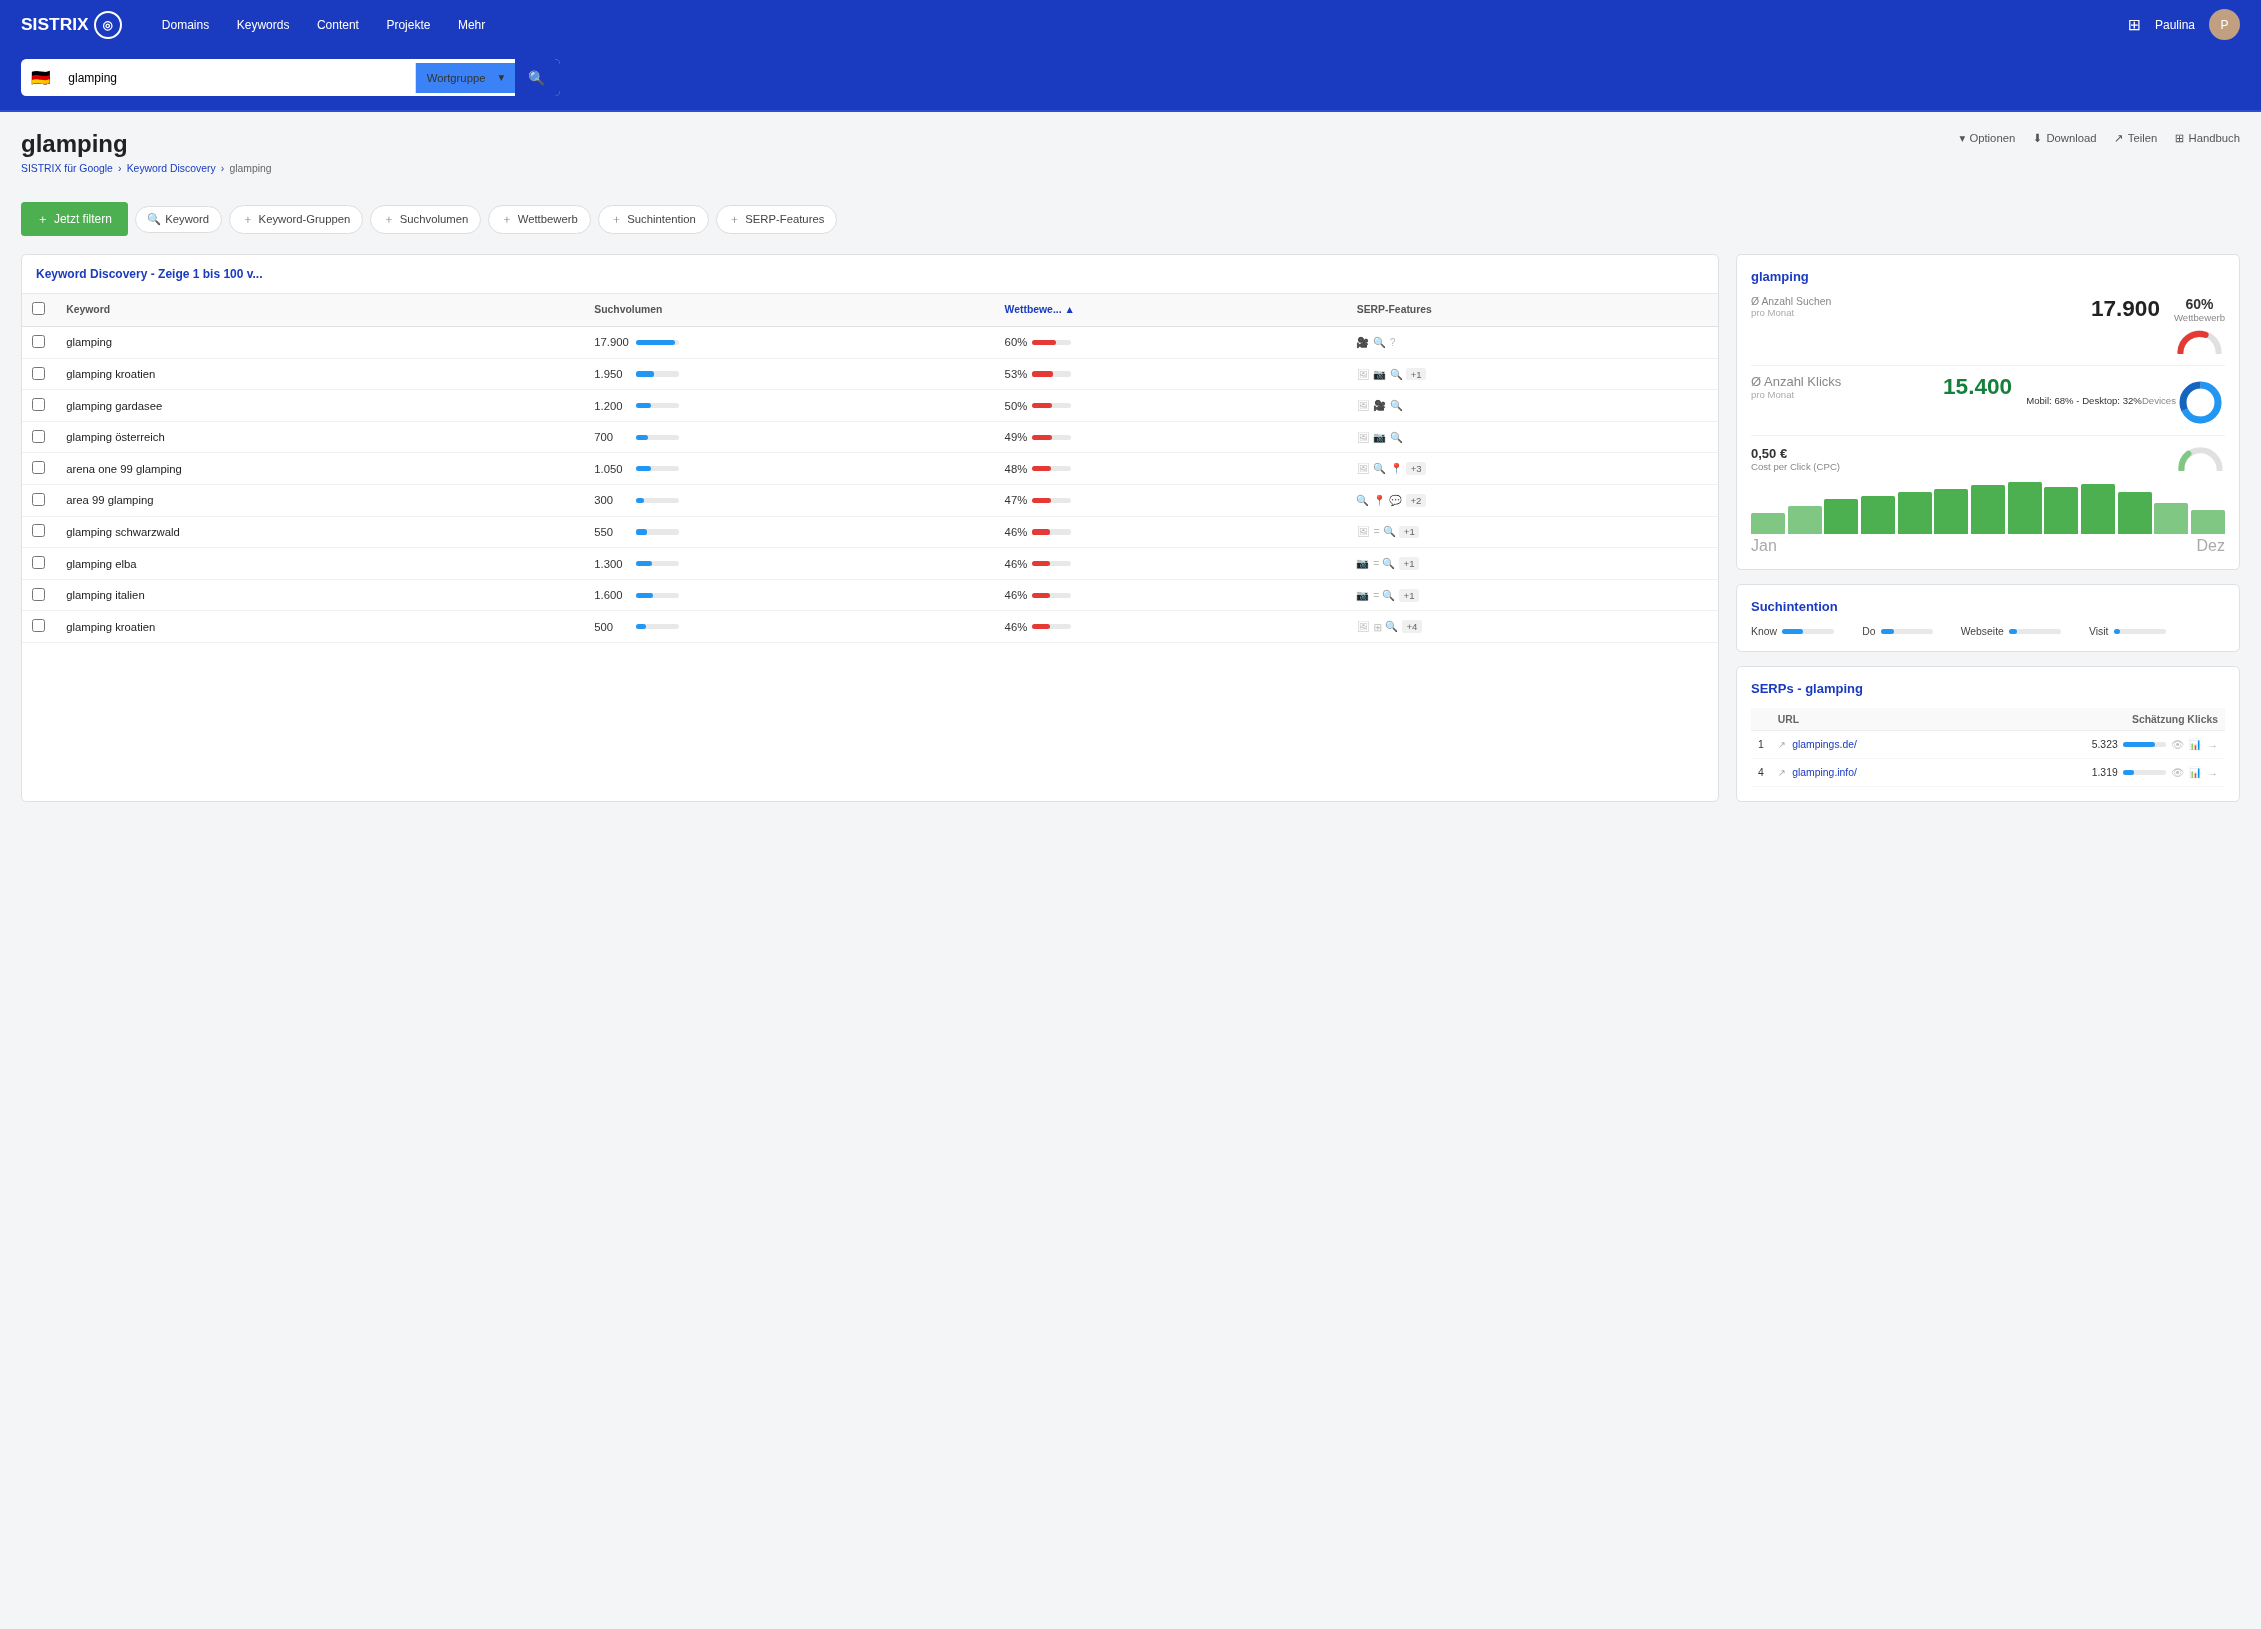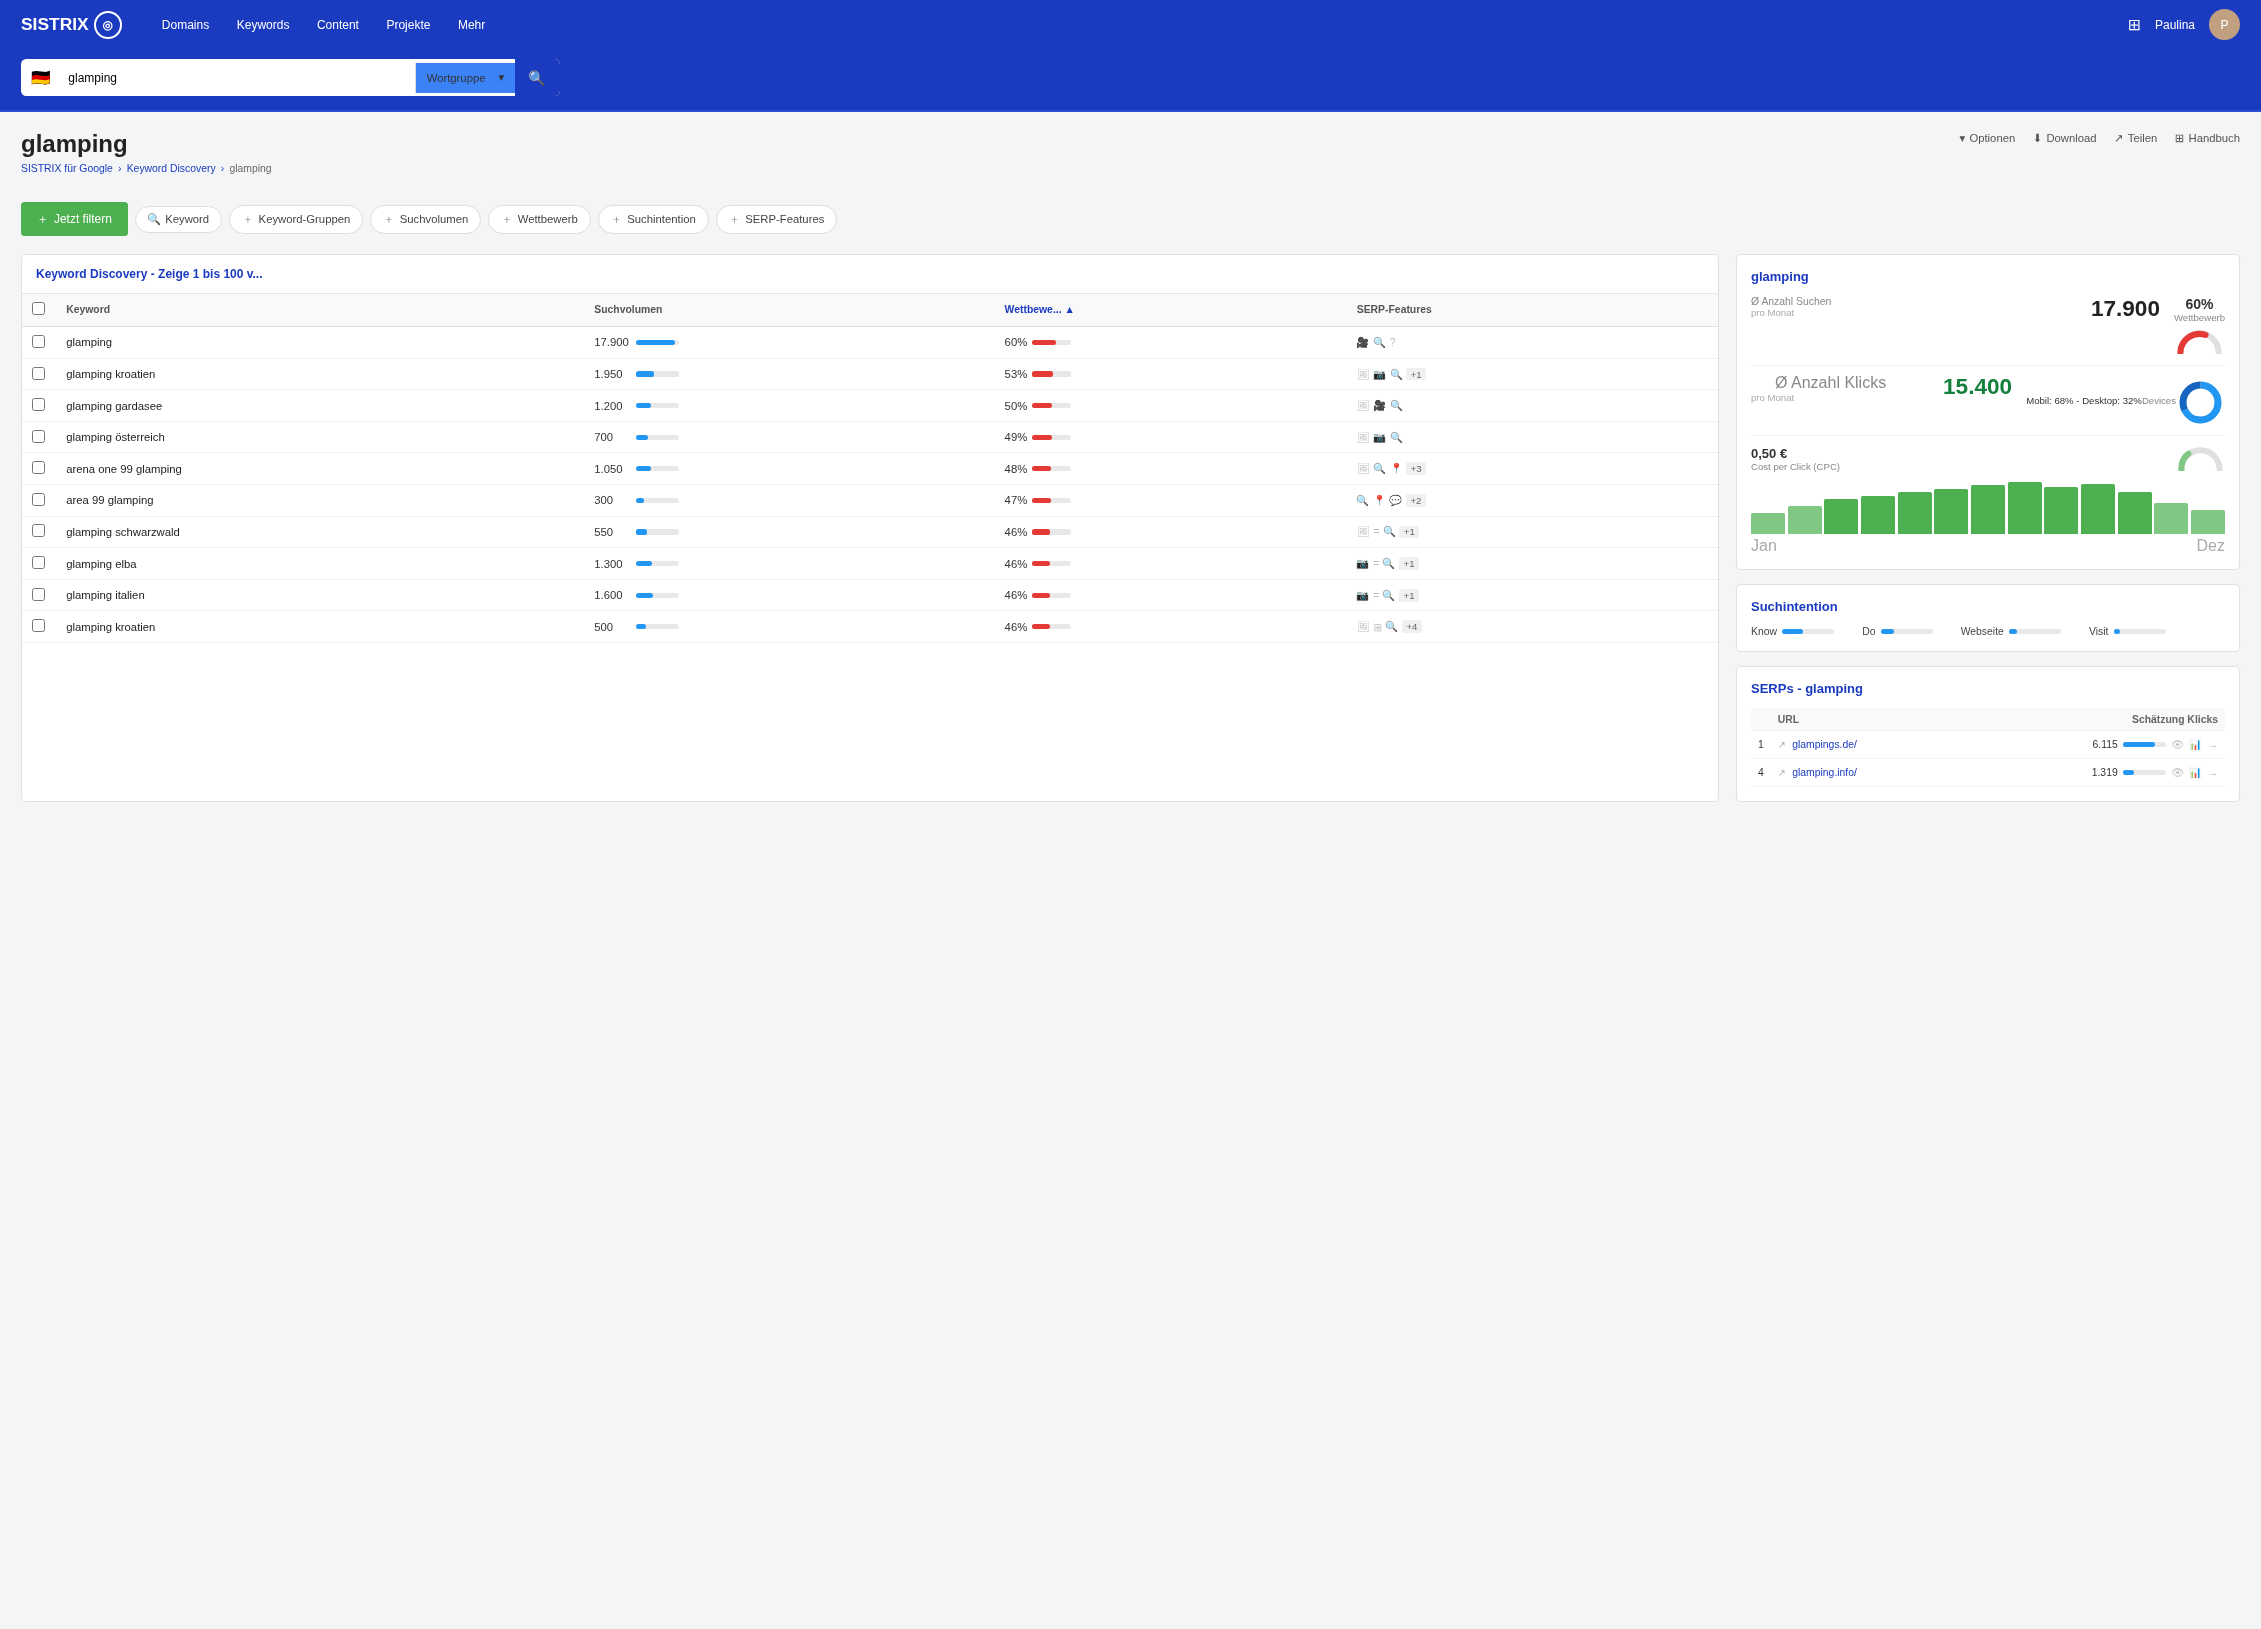--- a/index.html
+++ b/index.html
@@ -517,21 +517,21 @@
                 <path d="M 6 28 A 22 22 0 0 1 35 8" fill="none" stroke="#e53935" stroke-width="7" stroke-linecap="round"></path>
               </svg>
             </div>
           </div>
         </div>
 
         <div style="display:grid; grid-template-columns:1fr auto; gap:14px; margin-bottom:8.7px; padding-bottom:8.7px; border-bottom:0.9px solid #f0f0f0;">
           <div>
             <div style="display:flex; justify-content:space-between; align-items:flex-start;">
               <div>
-                <div style="font-size:16px; color:#888;margin-left:24px;">Ø Anzahl Klicks</div>
+                <div style="font-size:13px; color:#888;">Ø Anzahl Klicks</div>
                 <div style="font-size:9.6px; color:#aaa;">pro Monat</div>
               </div>
               <div style="font-size:22.6px; font-weight:700; color:#15803d;">15.400</div>
             </div>
           </div>
           <div style="display:flex; flex-direction:row; align-items:center; justify-content:center;">
             <div style="font-size:9.6px; color:#333; text-align:center;">Mobil: 68% - Desktop: 32%</div>
             <div style="font-size:9.6px; color:#888;">Devices</div>
 
             <svg width="49" height="49" style="margin-top:3.5px;" viewBox="0 0 56 56">
@@ -620,21 +620,21 @@
           </thead>
           <tbody id="serps-body">
               <tr>
     <td>1</td>
     <td>
       <span style="color:#aaa; font-size:9.6px; margin-right:3.5px;">↗</span>
       <span class="serp-url">glampings.de/</span>
     </td>
     <td style="text-align:right;">
       <div style="display:flex; align-items:center; justify-content:flex-end; gap:5.2px;">
-        <span>6.115</span>
+        <span>5.323</span>
         <div style="width:43px; height:5.2px; background:#e8e8e8; border-radius:2.6px; display:inline-block;">
           <div style="width:75%; height:5.2px; background:#2196f3; border-radius:2.6px;"></div>
         </div>
         <span style="color:#bbb;">👁</span>
         <span style="color:#bbb;">📊</span>
         <span style="color:#bbb;">→</span>
       </div>
     </td>
   </tr>
               <tr>

